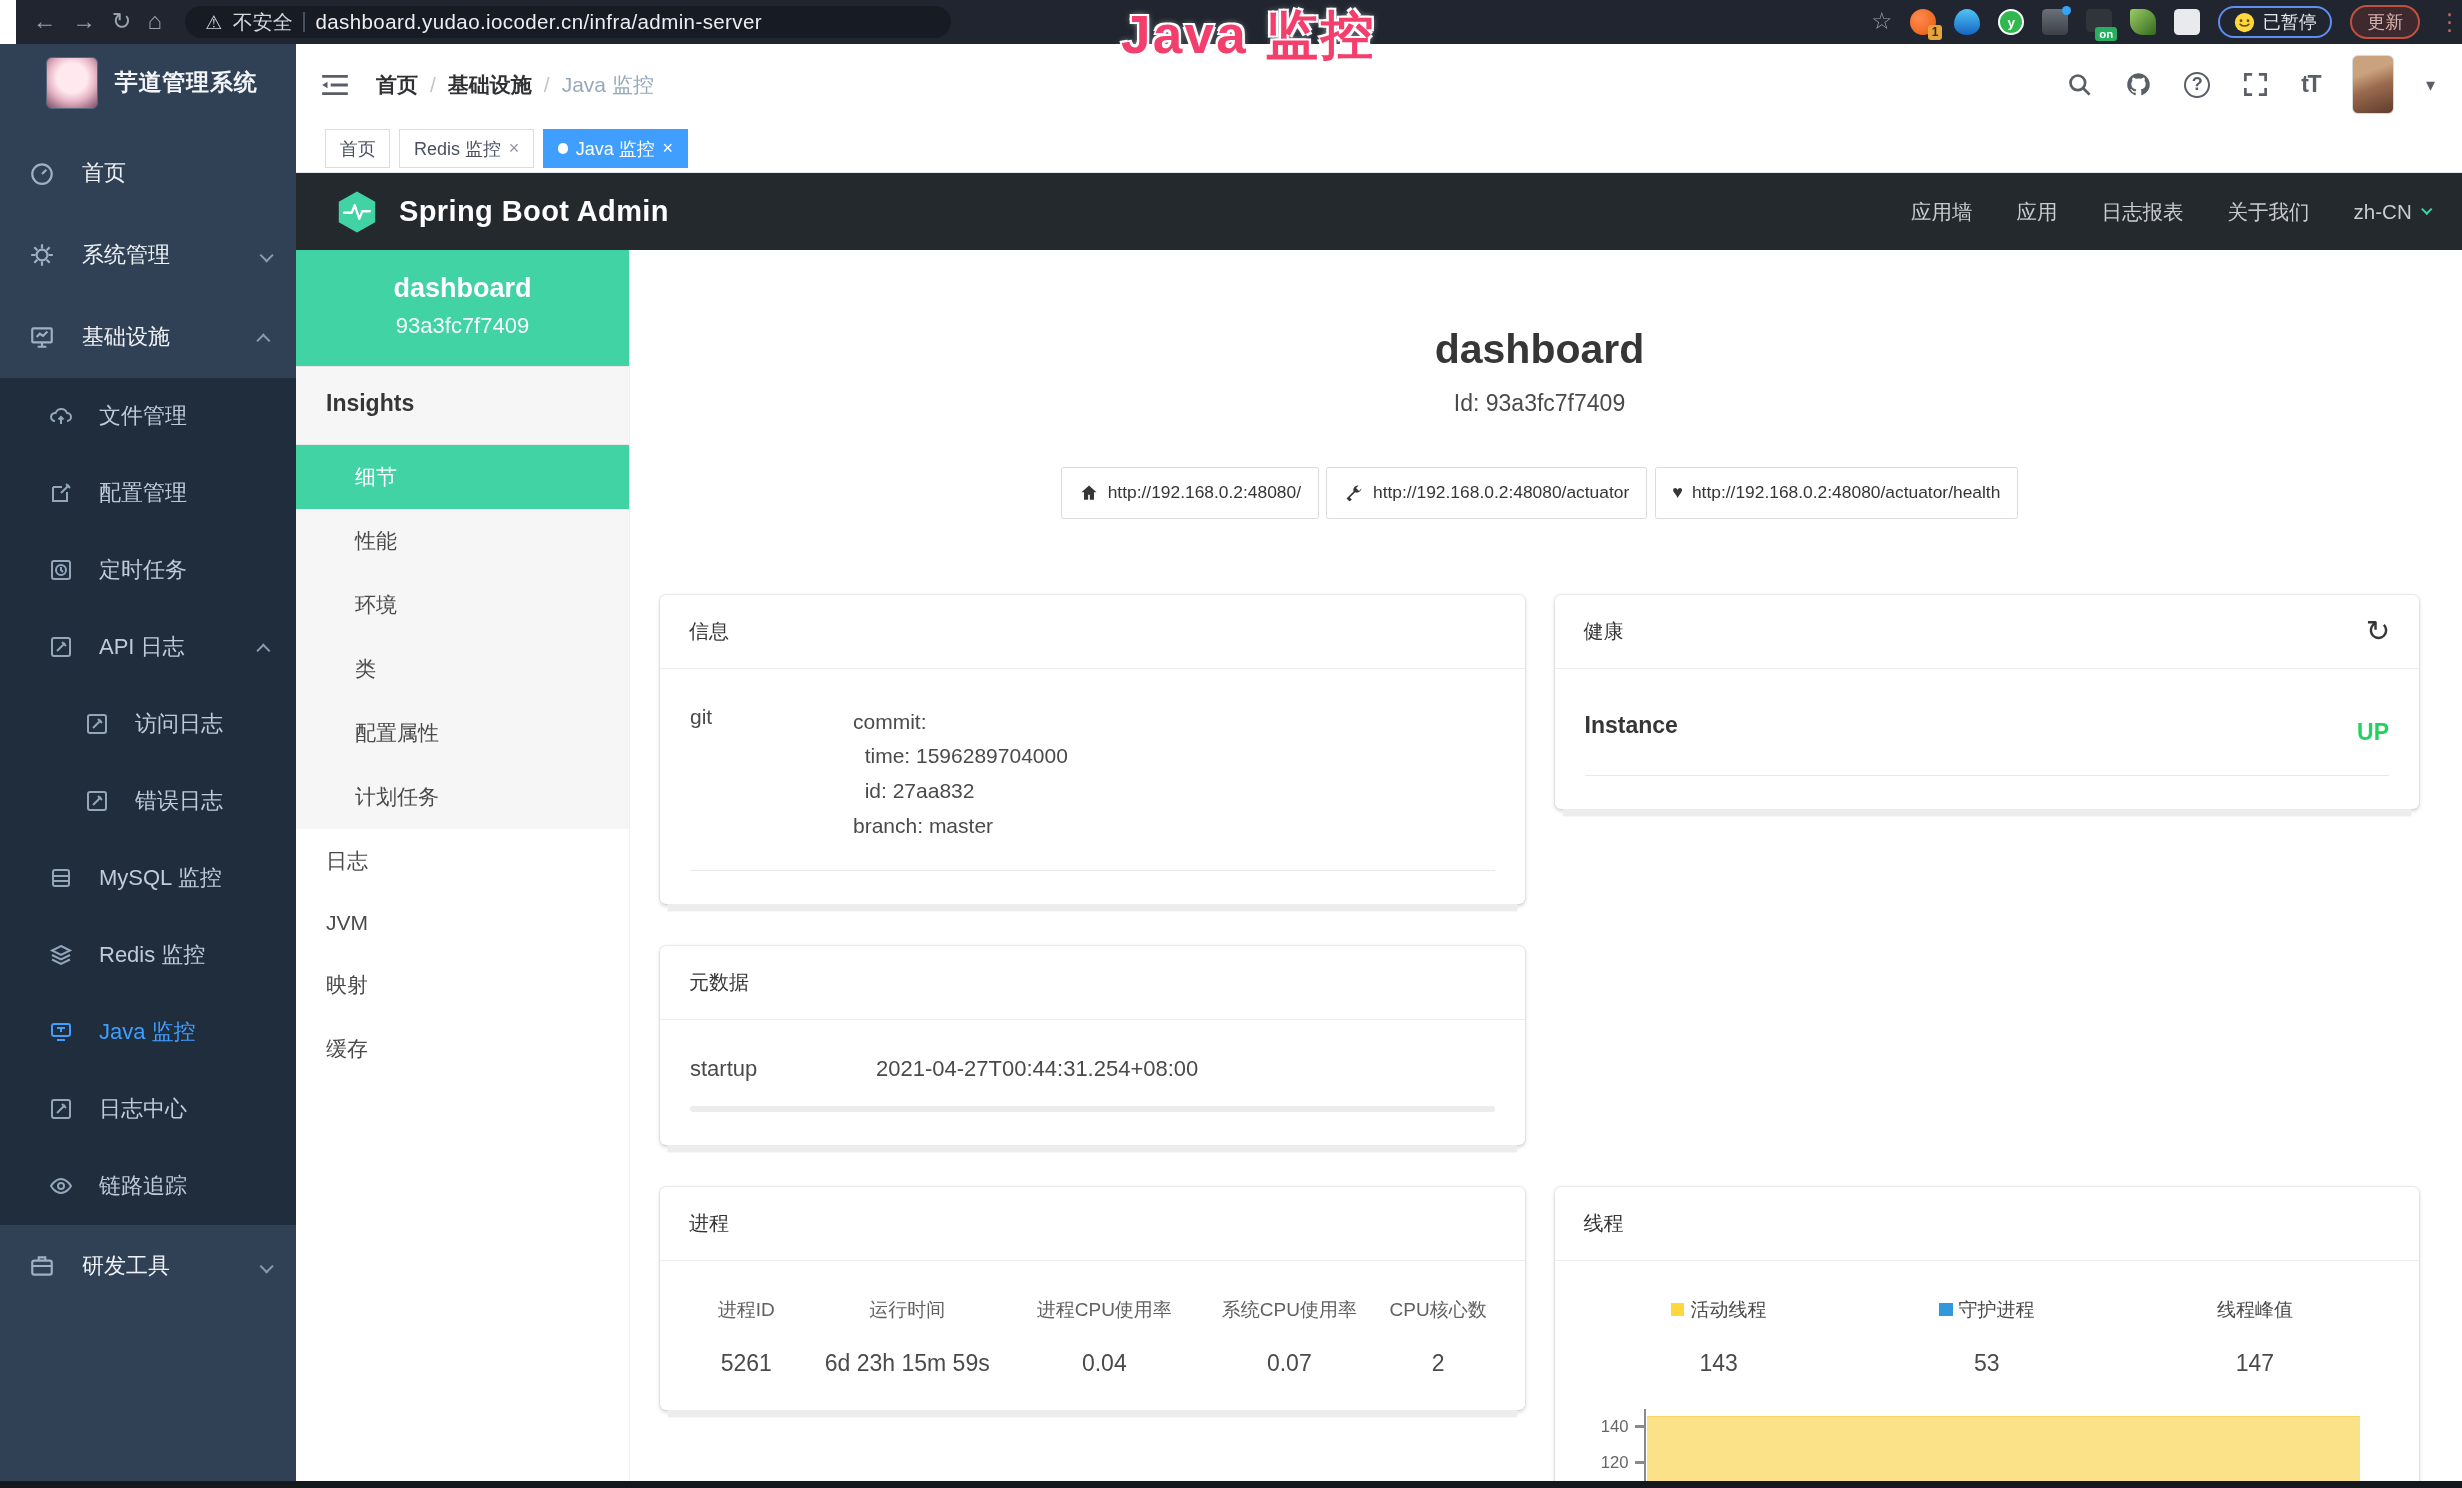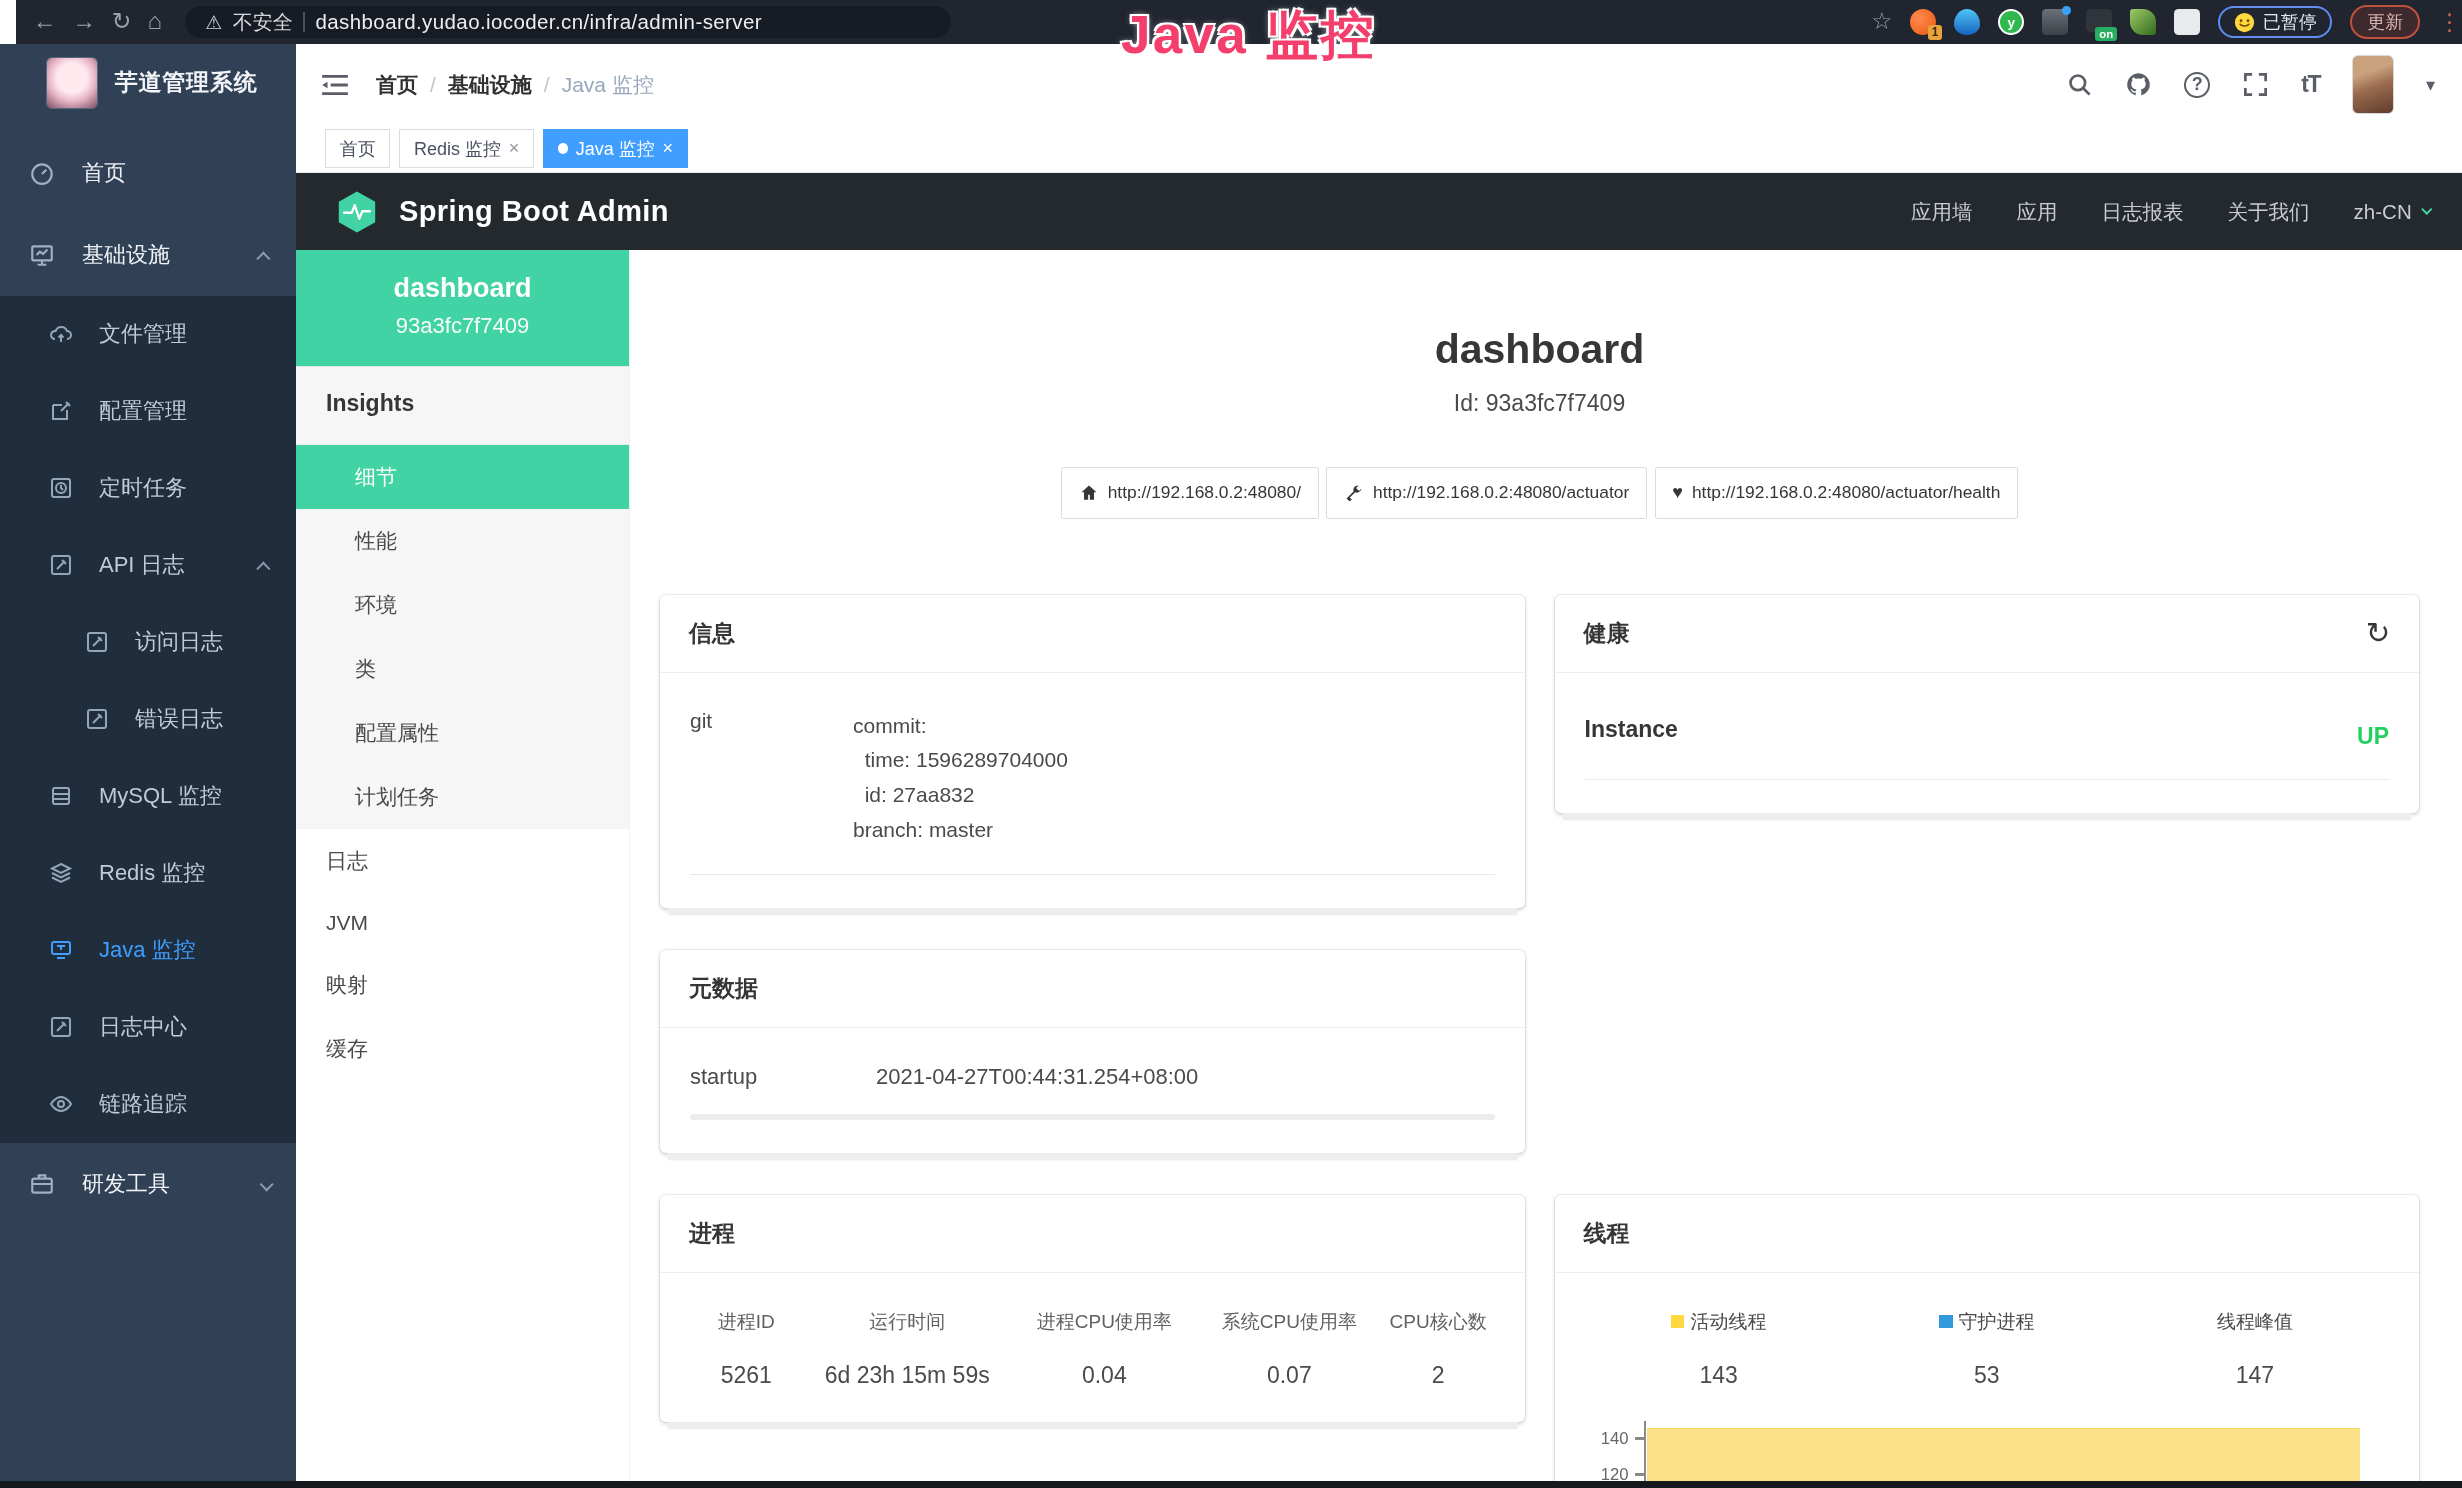--- a/index.html
+++ b/index.html
@@ -130,21 +130,21 @@
   .links-row{ display:flex; justify-content:center; gap:7.6px; margin-top:50px; }
   .link-btn{ display:flex; align-items:center; gap:9px; height:52px; padding:0 16.7px; border:0.8px solid #dbdbdb;
     border-radius:2.3px; background:#fff; font-size:17.4px; color:#363636; }
   .link-btn .licon{ width:20px; height:20px; color:#363636; }
   .link-btn .g-heart{ color:#363636; font-size:18px; }
 
   .cards-grid{ display:grid; grid-template-columns:1fr 1fr; column-gap:30px; row-gap:42px; margin-top:76px; align-items:start; }
   .card{ background:#fff; border-radius:6px;
     box-shadow:0 15px 0 -7.6px #ededed, 0 1.5px 4.6px rgba(10,10,10,.18), 0 0 0 0.8px rgba(10,10,10,.06); }
   .card-head{ display:flex; align-items:center; padding:23px 29px; border-bottom:1.5px solid #ededed; }
-  .card-title{ font-size:23px; font-weight:bold; color:#363636; }
+  .card-title{ font-size:20px; font-weight:normal; color:#363636; }
   .head-icon{ margin-left:auto; font-size:29px; color:#363636; line-height:.8; transform:scaleX(-1); }
   .card-body{ padding:36px 30px 33px; }
 
   .kv-row{ display:flex; font-size:21px; color:#4a4a4a; }
   .kv-label{ flex:0 0 163px; }
   .kv-value{ flex:1; line-height:1.65; white-space:pre-wrap; }
   .kv-underline{ border-bottom:1.5px solid #e9e9e9; padding-bottom:27px; }
   .health-row{ display:flex; align-items:center; border-bottom:1.5px solid #e9e9e9; padding-bottom:29px; }
   .health-label{ font-size:23px; font-weight:600; color:#363636; }
   .health-value{ margin-left:auto; font-size:23px; font-weight:bold; color:#23d160;margin-top:14px; }
@@ -236,20 +236,28 @@
     <ul class="menu">
       <li class="m-item">
         <svg class="micon" viewBox="0 0 24 24" fill="none" stroke="currentColor" stroke-width="2">
             <circle cx="12" cy="13" r="9"></circle>
             <path d="M12 13l4-4"></path>
           </svg>
         <span>首页</span>
       </li>
       <li class="m-item">
         <svg class="micon" viewBox="0 0 24 24" fill="none" stroke="currentColor" stroke-width="2">
+            <circle cx="12" cy="12" r="5"></circle>
+            <path d="M12 2v4M12 18v4M2 12h4M18 12h4M4.9 4.9l2.8 2.8M16.3 16.3l2.8 2.8M4.9 19.1l2.8-2.8M16.3 7.7l2.8-2.8"></path>
+          </svg>
+        <span>系统管理</span>
+        <span class="m-chev"><span class="chev down"></span></span>
+      </li>
+      <li class="m-item">
+        <svg class="micon" viewBox="0 0 24 24" fill="none" stroke="currentColor" stroke-width="2">
             <rect x="3" y="4" width="18" height="13" rx="1"></rect>
             <path d="M8 21h8M12 17v4M7 12l3-3 3 2 4-4"></path>
           </svg>
         <span>基础设施</span>
         <span class="m-chev"><span class="chev up"></span></span>
       </li>
       <ul class="submenu">
         <li class="s-item">
           <svg class="micon" viewBox="0 0 24 24" fill="none" stroke="currentColor" stroke-width="2">
               <path d="M6 17a4 4 0 1 1 .6-7.96A6 6 0 0 1 18 9a4 4 0 0 1 0 8"></path>

